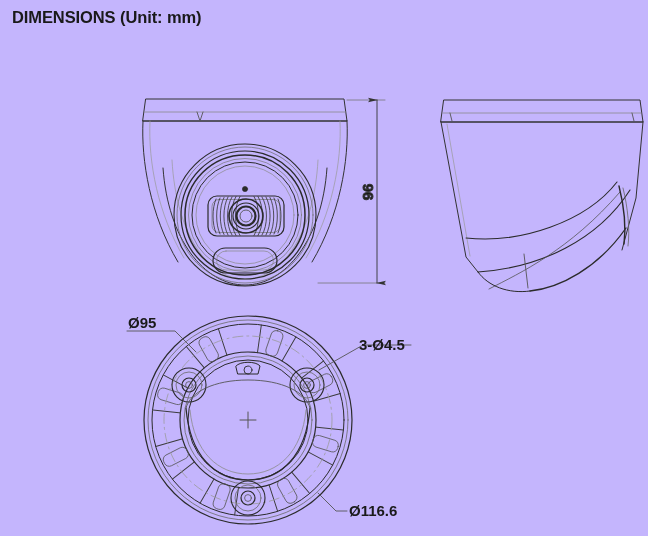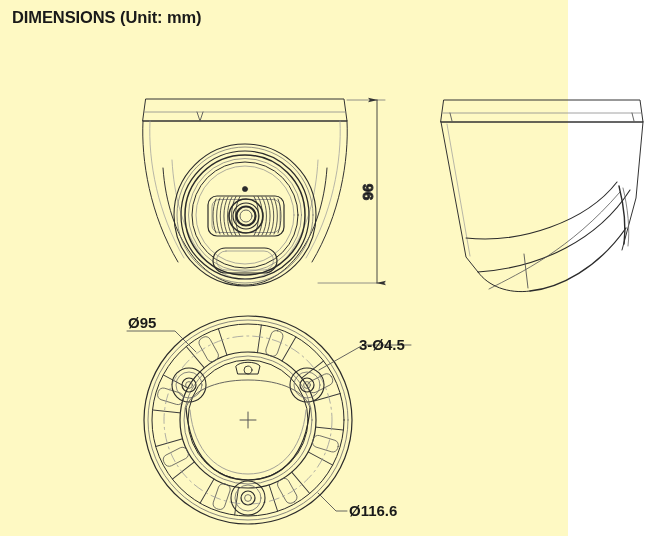--- a/index.html
+++ b/index.html
@@ -10,23 +10,23 @@
   }
   body {
     width: 664px;
     height: 536px;
     overflow: hidden;
     font-family: "Liberation Sans", sans-serif;
     color: #000000;
   }
   #page {
     position: relative;
-    width: 568px;
+    width: 648px;
     height: 536px;
-    background: #fef9c3;
+    background: #c4b5fd;
   }
   #page-title {
     position: absolute;
     left: 12px;
     top: 8px;
     font-size: 16.5px;
     font-weight: bold;
     letter-spacing: -0.1px;
     color: #1a1a1a;
     white-space: nowrap;

